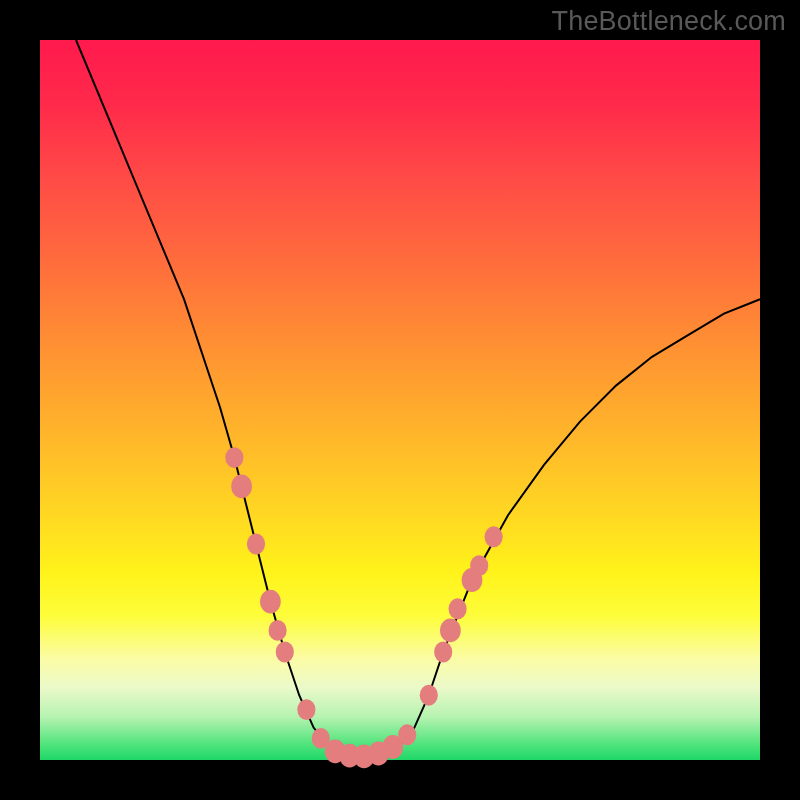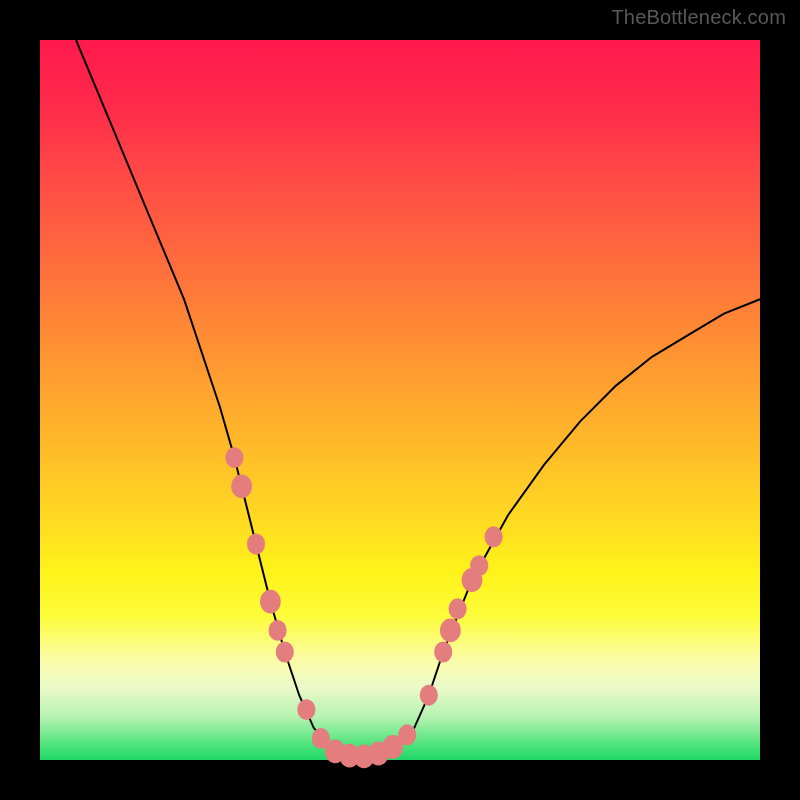--- a/index.html
+++ b/index.html
@@ -38,21 +38,21 @@
       #b6f3b0 94%,
       #4be37a 98%,
       #1fd767 100%
     );
   }
   .watermark {
     position: absolute;
     top: 6px;
     right: 14px;
     color: #595959;
-    font-size: 20px;
+    font-size: 27px;
     font-weight: 500;
     letter-spacing: 0.2px;
     user-select: none;
   }
   svg.curve {
     position: absolute;
     left: 0;
     top: 0;
     width: 720px;
     height: 720px;

